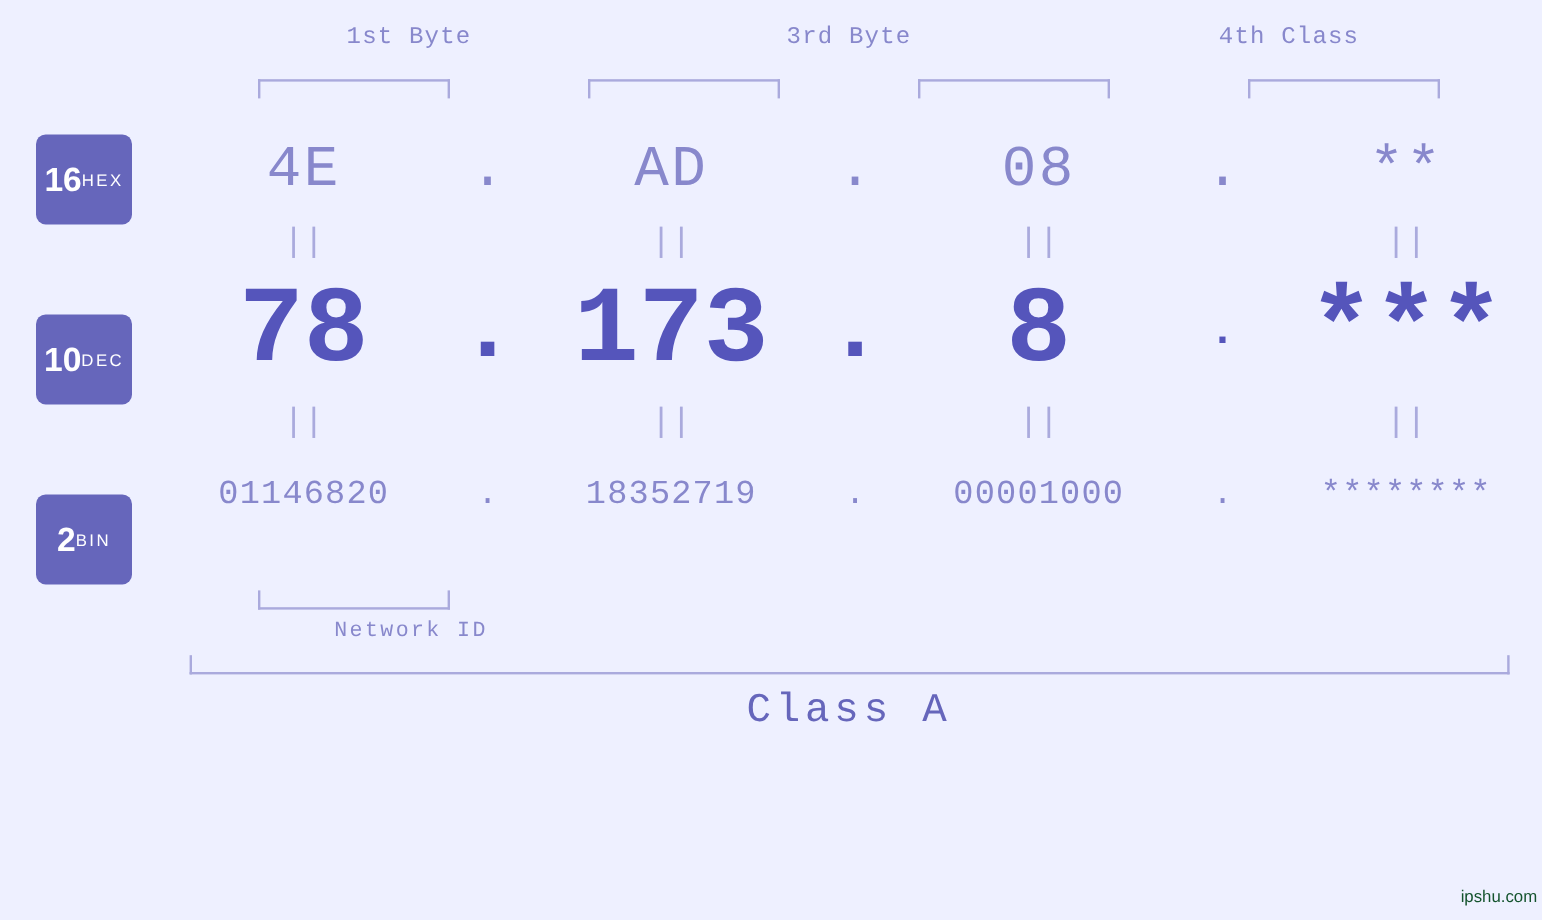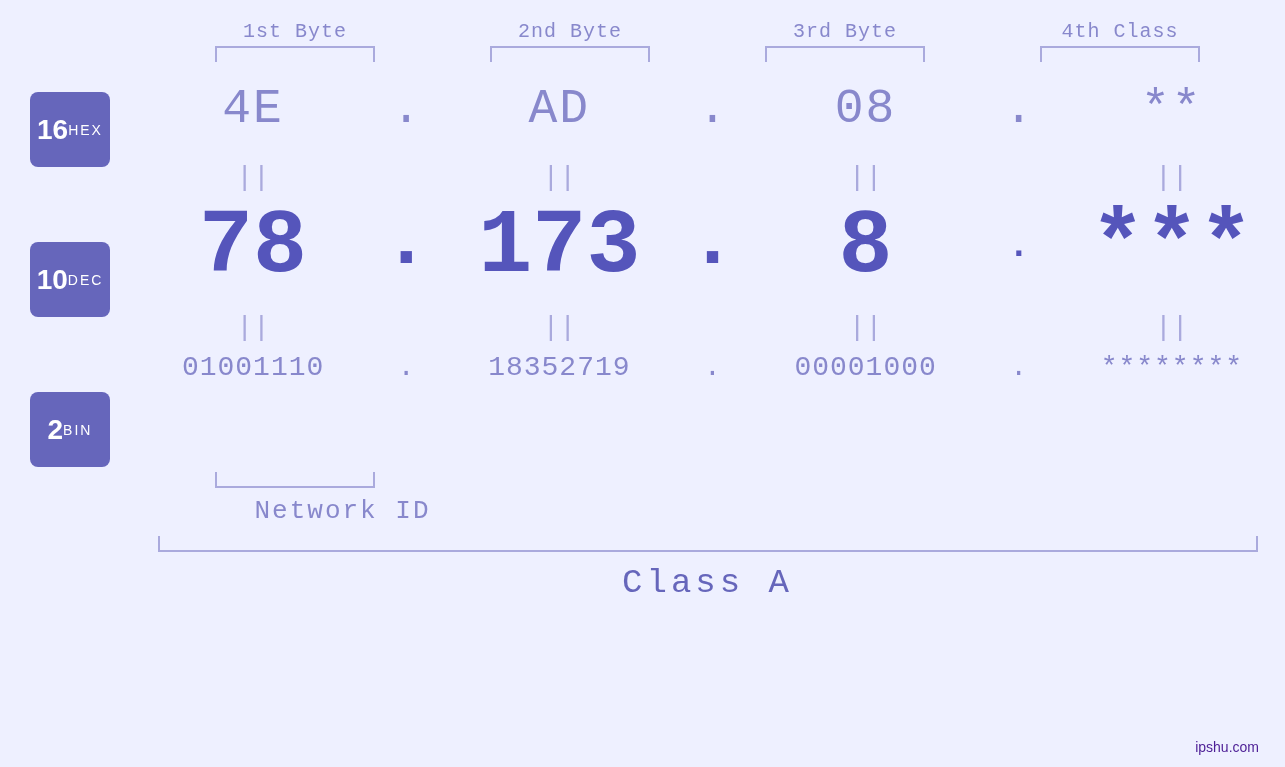--- a/index.html
+++ b/index.html
@@ -21,21 +21,21 @@
       align-items: center;
       justify-content: flex-start;
       padding-top: 20px;
     }
 
     
     .byte-labels-row {
       display: flex;
       width: 1100px;
       margin-left: 130px;
-      margin-bottom: 3px;
+      margin-bottom: 23px;
     }
 
     .byte-label {
       flex: 1;
       text-align: center;
       color: #8888cc;
       font-size: 20px;
       letter-spacing: 1px;
     }
 
@@ -104,21 +104,21 @@
 
     
     .values-grid {
       flex: 1;
       display: flex;
       flex-direction: column;
     }
 
     .values-row {
       display: flex;
-      align-items: flex-start;
+      align-items: center;
       justify-content: center;
       width: 100%;
       gap: 15px;
     }
 
     .hex-row {
       height: 80px;
       margin-top: 10px;
     }
 
@@ -213,21 +213,21 @@
       display: flex;
       width: 1100px;
       margin-left: 130px;
       margin-top: 8px;
     }
 
     .network-id-label {
       width: 370px;
       text-align: center;
       color: #8888cc;
-      font-size: 26px;
+      font-size: 18px;
       letter-spacing: 2px;
     }
 
     .host-id-label {
       flex: 1;
       text-align: center;
       color: #8888cc;
       font-size: 22px;
       letter-spacing: 2px;
     }
@@ -258,34 +258,33 @@
     .class-label {
       font-size: 34px;
       color: #6666bb;
       letter-spacing: 4px;
     }
 
     
     .watermark {
       position: absolute;
       bottom: 12px;
-      right: 26px;
-      color: #4c1d95;
+      right: 4px;
+      color: #14532d;
       font-size: 14px;
       font-family: Arial, sans-serif;
     }
   </style>
 </head>
 <body>
 
 <div class="main-container">
 
   <div class="byte-labels-row">
     <div class="byte-label">1st Byte</div>
-    <div class="byte-label">2nd Byte</div>
     <div class="byte-label">3rd Byte</div>
     <div class="byte-label">4th Class</div>
   </div>
 
   <div class="top-brackets-row">
     <div class="bracket-cell">
       <div class="bracket-top"></div>
     </div>
     <div class="bracket-cell">
       <div class="bracket-top"></div>
@@ -380,21 +379,21 @@
         <div class="dot-cell"></div>
         <div class="cell"><span class="eq-sign">||</span></div>
         <div class="dot-cell"></div>
         <div class="cell"><span class="eq-sign">||</span></div>
         <div class="dot-cell"></div>
         <div class="cell"><span class="eq-sign">||</span></div>
       </div>
 
       <div class="values-row bin-row">
         <div class="cell">
-          <span class="bin-value">01001110</span>
+          <span class="bin-value">01146820</span>
         </div>
         <div class="dot-cell">
           <span class="bin-dot">.</span>
         </div>
         <div class="cell">
           <span class="bin-value">18352719</span>
         </div>
         <div class="dot-cell">
           <span class="bin-dot">.</span>
         </div>

